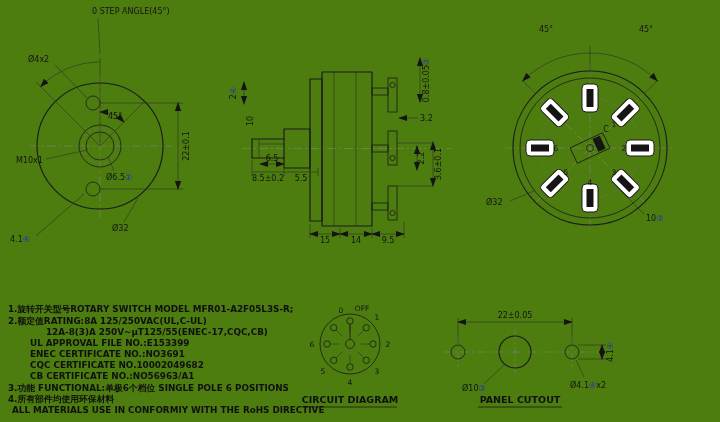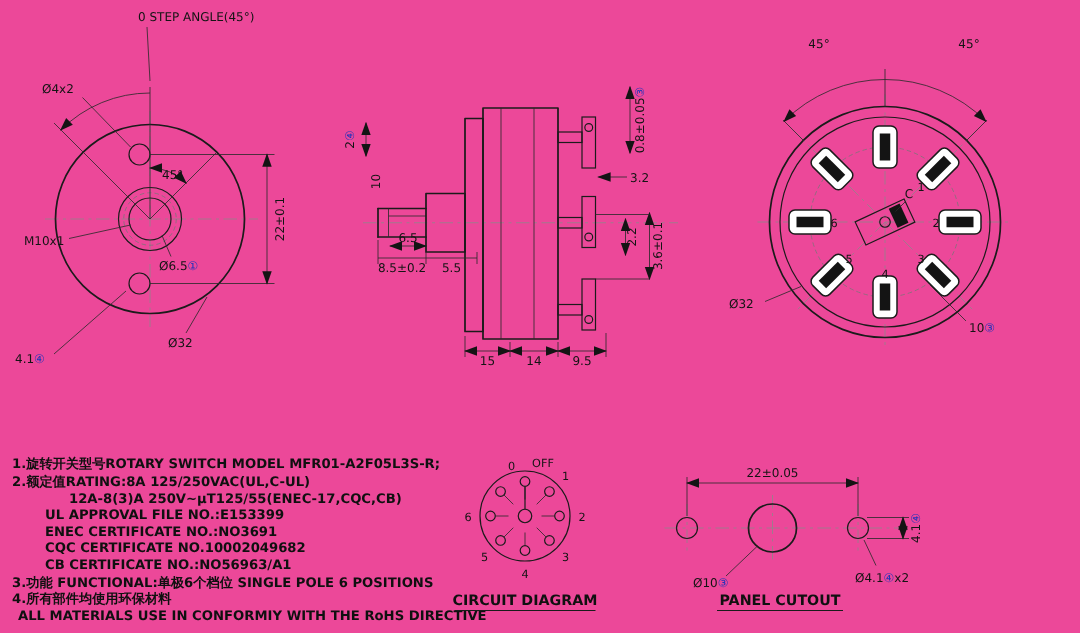--- a/index.html
+++ b/index.html
@@ -1,16 +1,16 @@
 <!DOCTYPE html>
 <html><head>
 <meta charset="utf-8">
 <style>
   html,body{margin:0;padding:0;background:#ffffff;}
-  .sheet{position:relative;width:720px;height:422px;background:#ec4899;overflow:hidden;
+  .sheet{position:relative;width:720px;height:422px;background:#4d7c0f;overflow:hidden;
          font-family:"DejaVu Sans",sans-serif;}
   svg{display:block;}
   svg text{user-select:none;font-family:"DejaVu Sans",sans-serif;}
   .ol{fill:none;stroke:#1b1b1b;stroke-width:1.15;stroke-linejoin:round;stroke-linecap:round;}
   .ol2{fill:none;stroke:#1b1b1b;stroke-width:0.8;}
   .tl{fill:none;stroke:#2a2a2a;stroke-width:0.55;}
   .cl{fill:none;stroke:#8a8a8a;stroke-width:0.5;stroke-dasharray:9 3 2 3;}
   .dash{fill:none;stroke:#777;stroke-width:0.5;stroke-dasharray:3 2;}
   .dim{font-size:8px;fill:#141414;}
   .mid{text-anchor:middle;}

